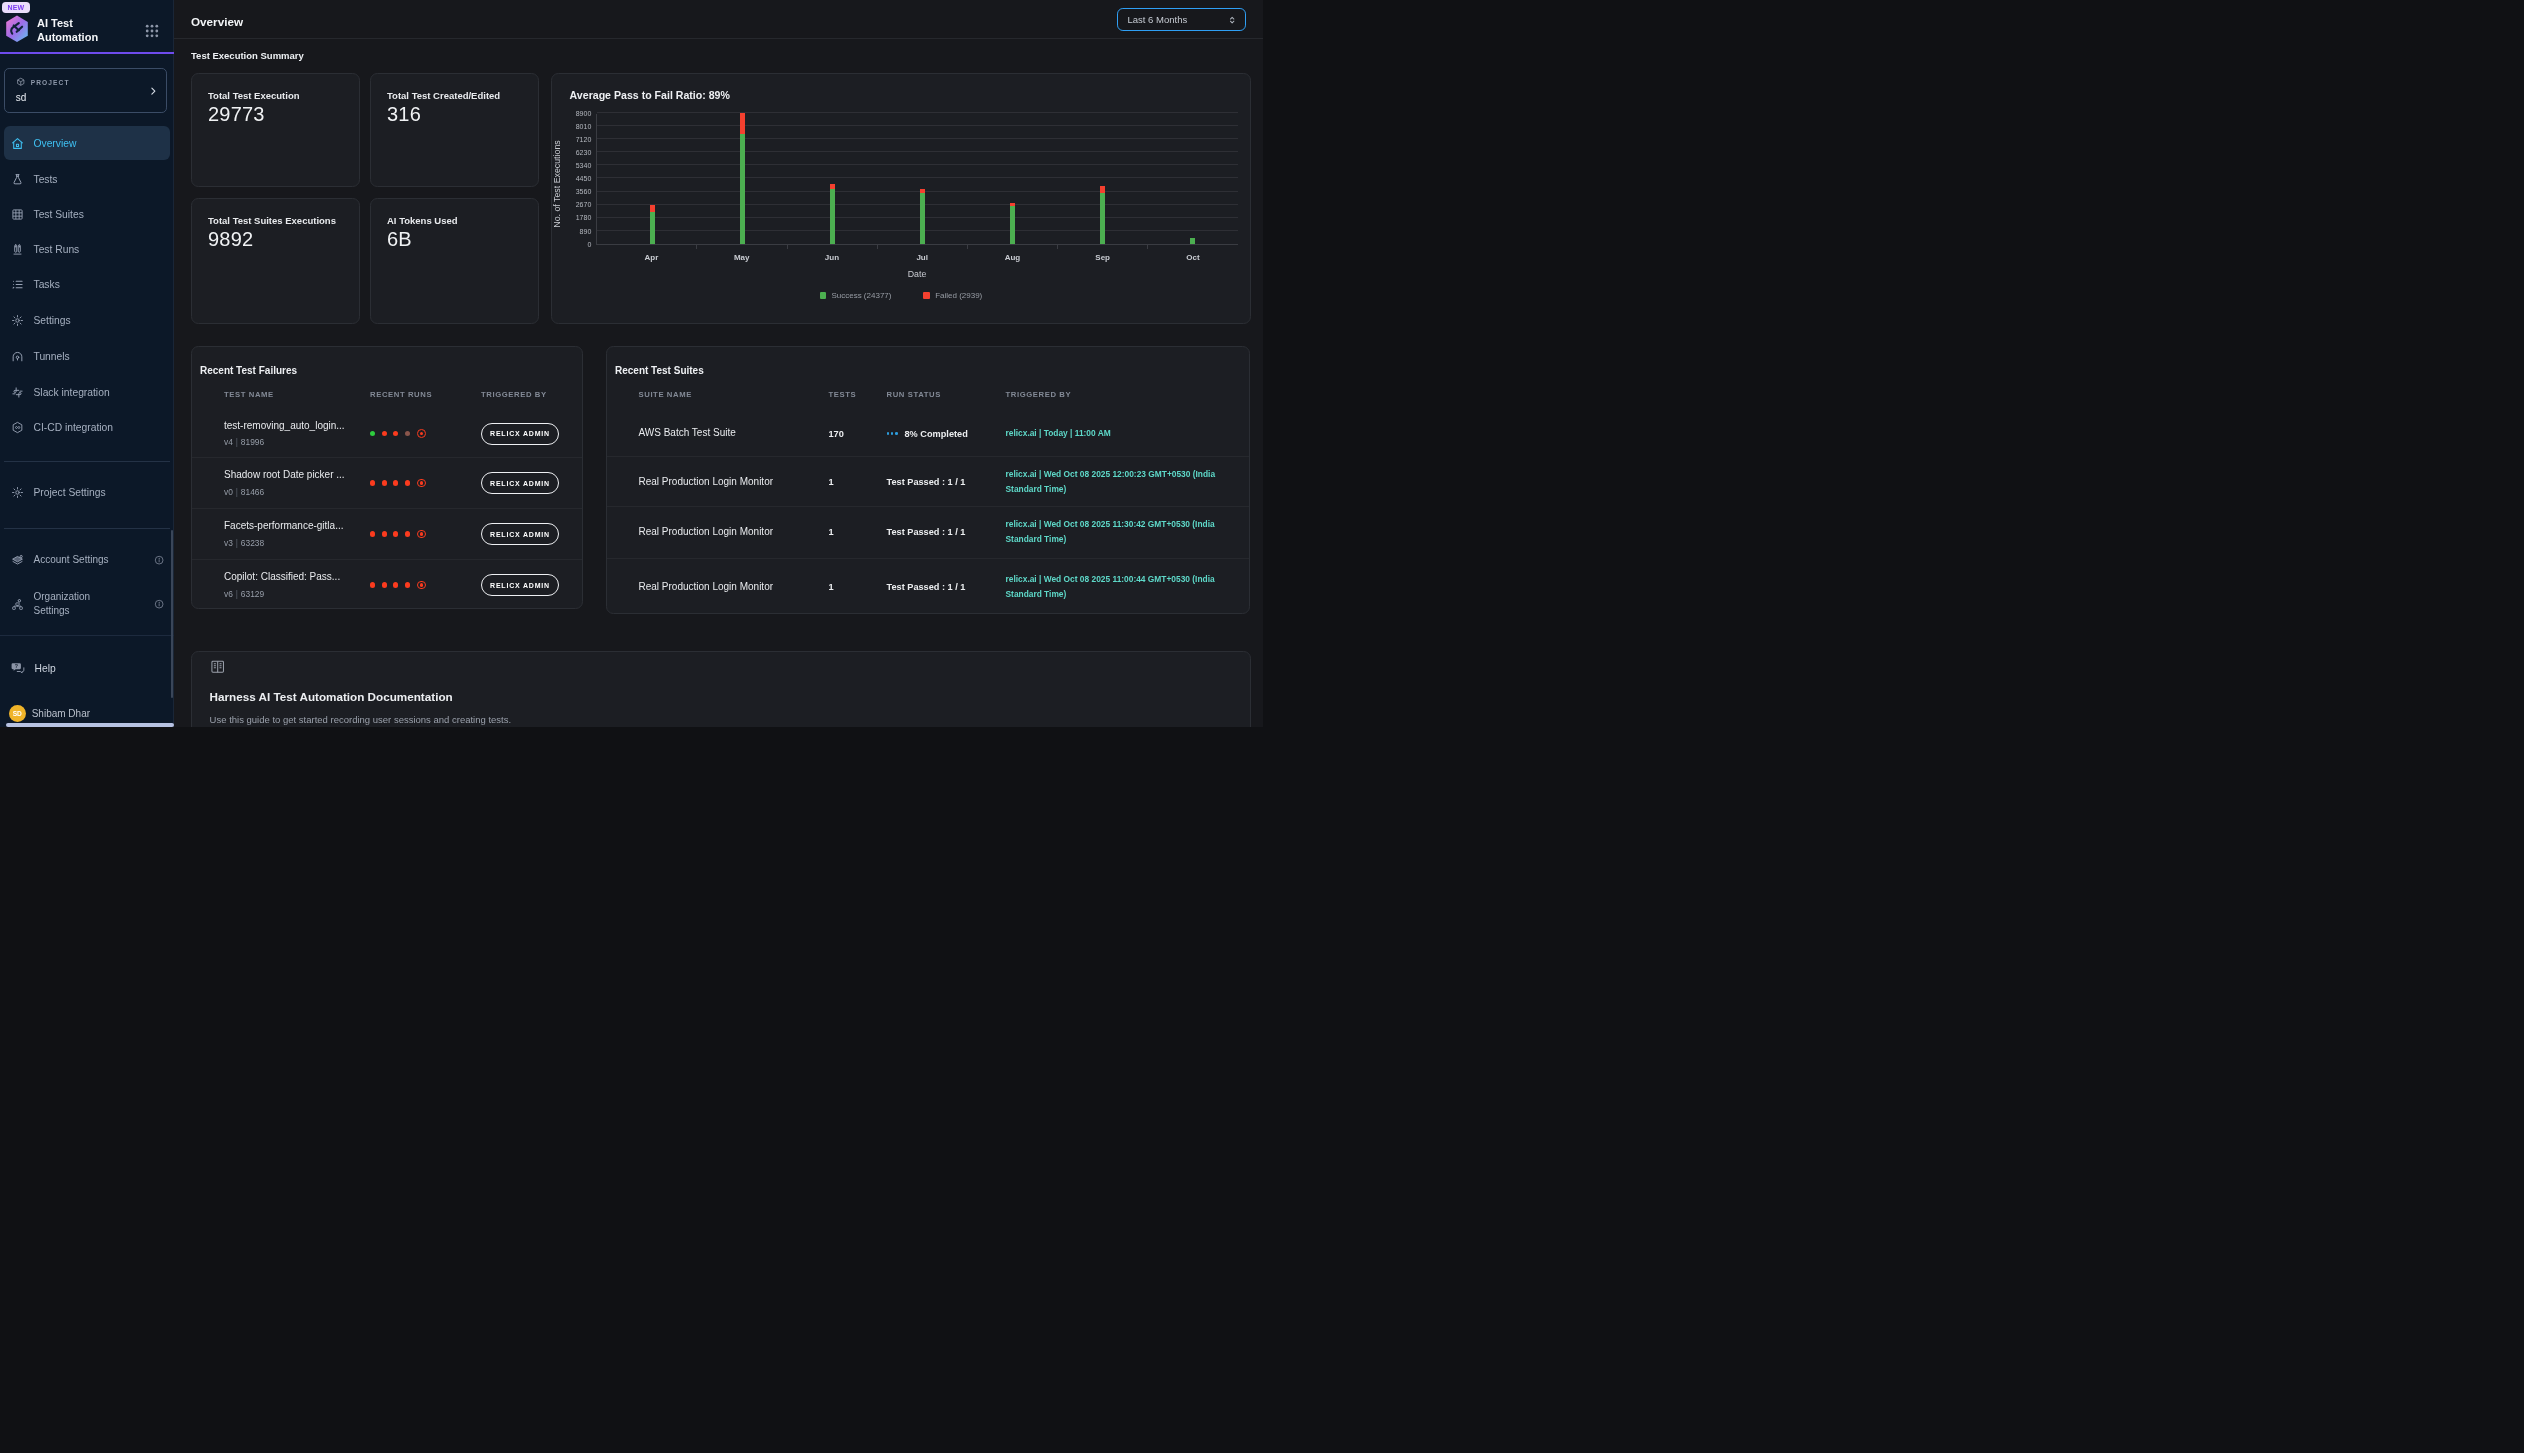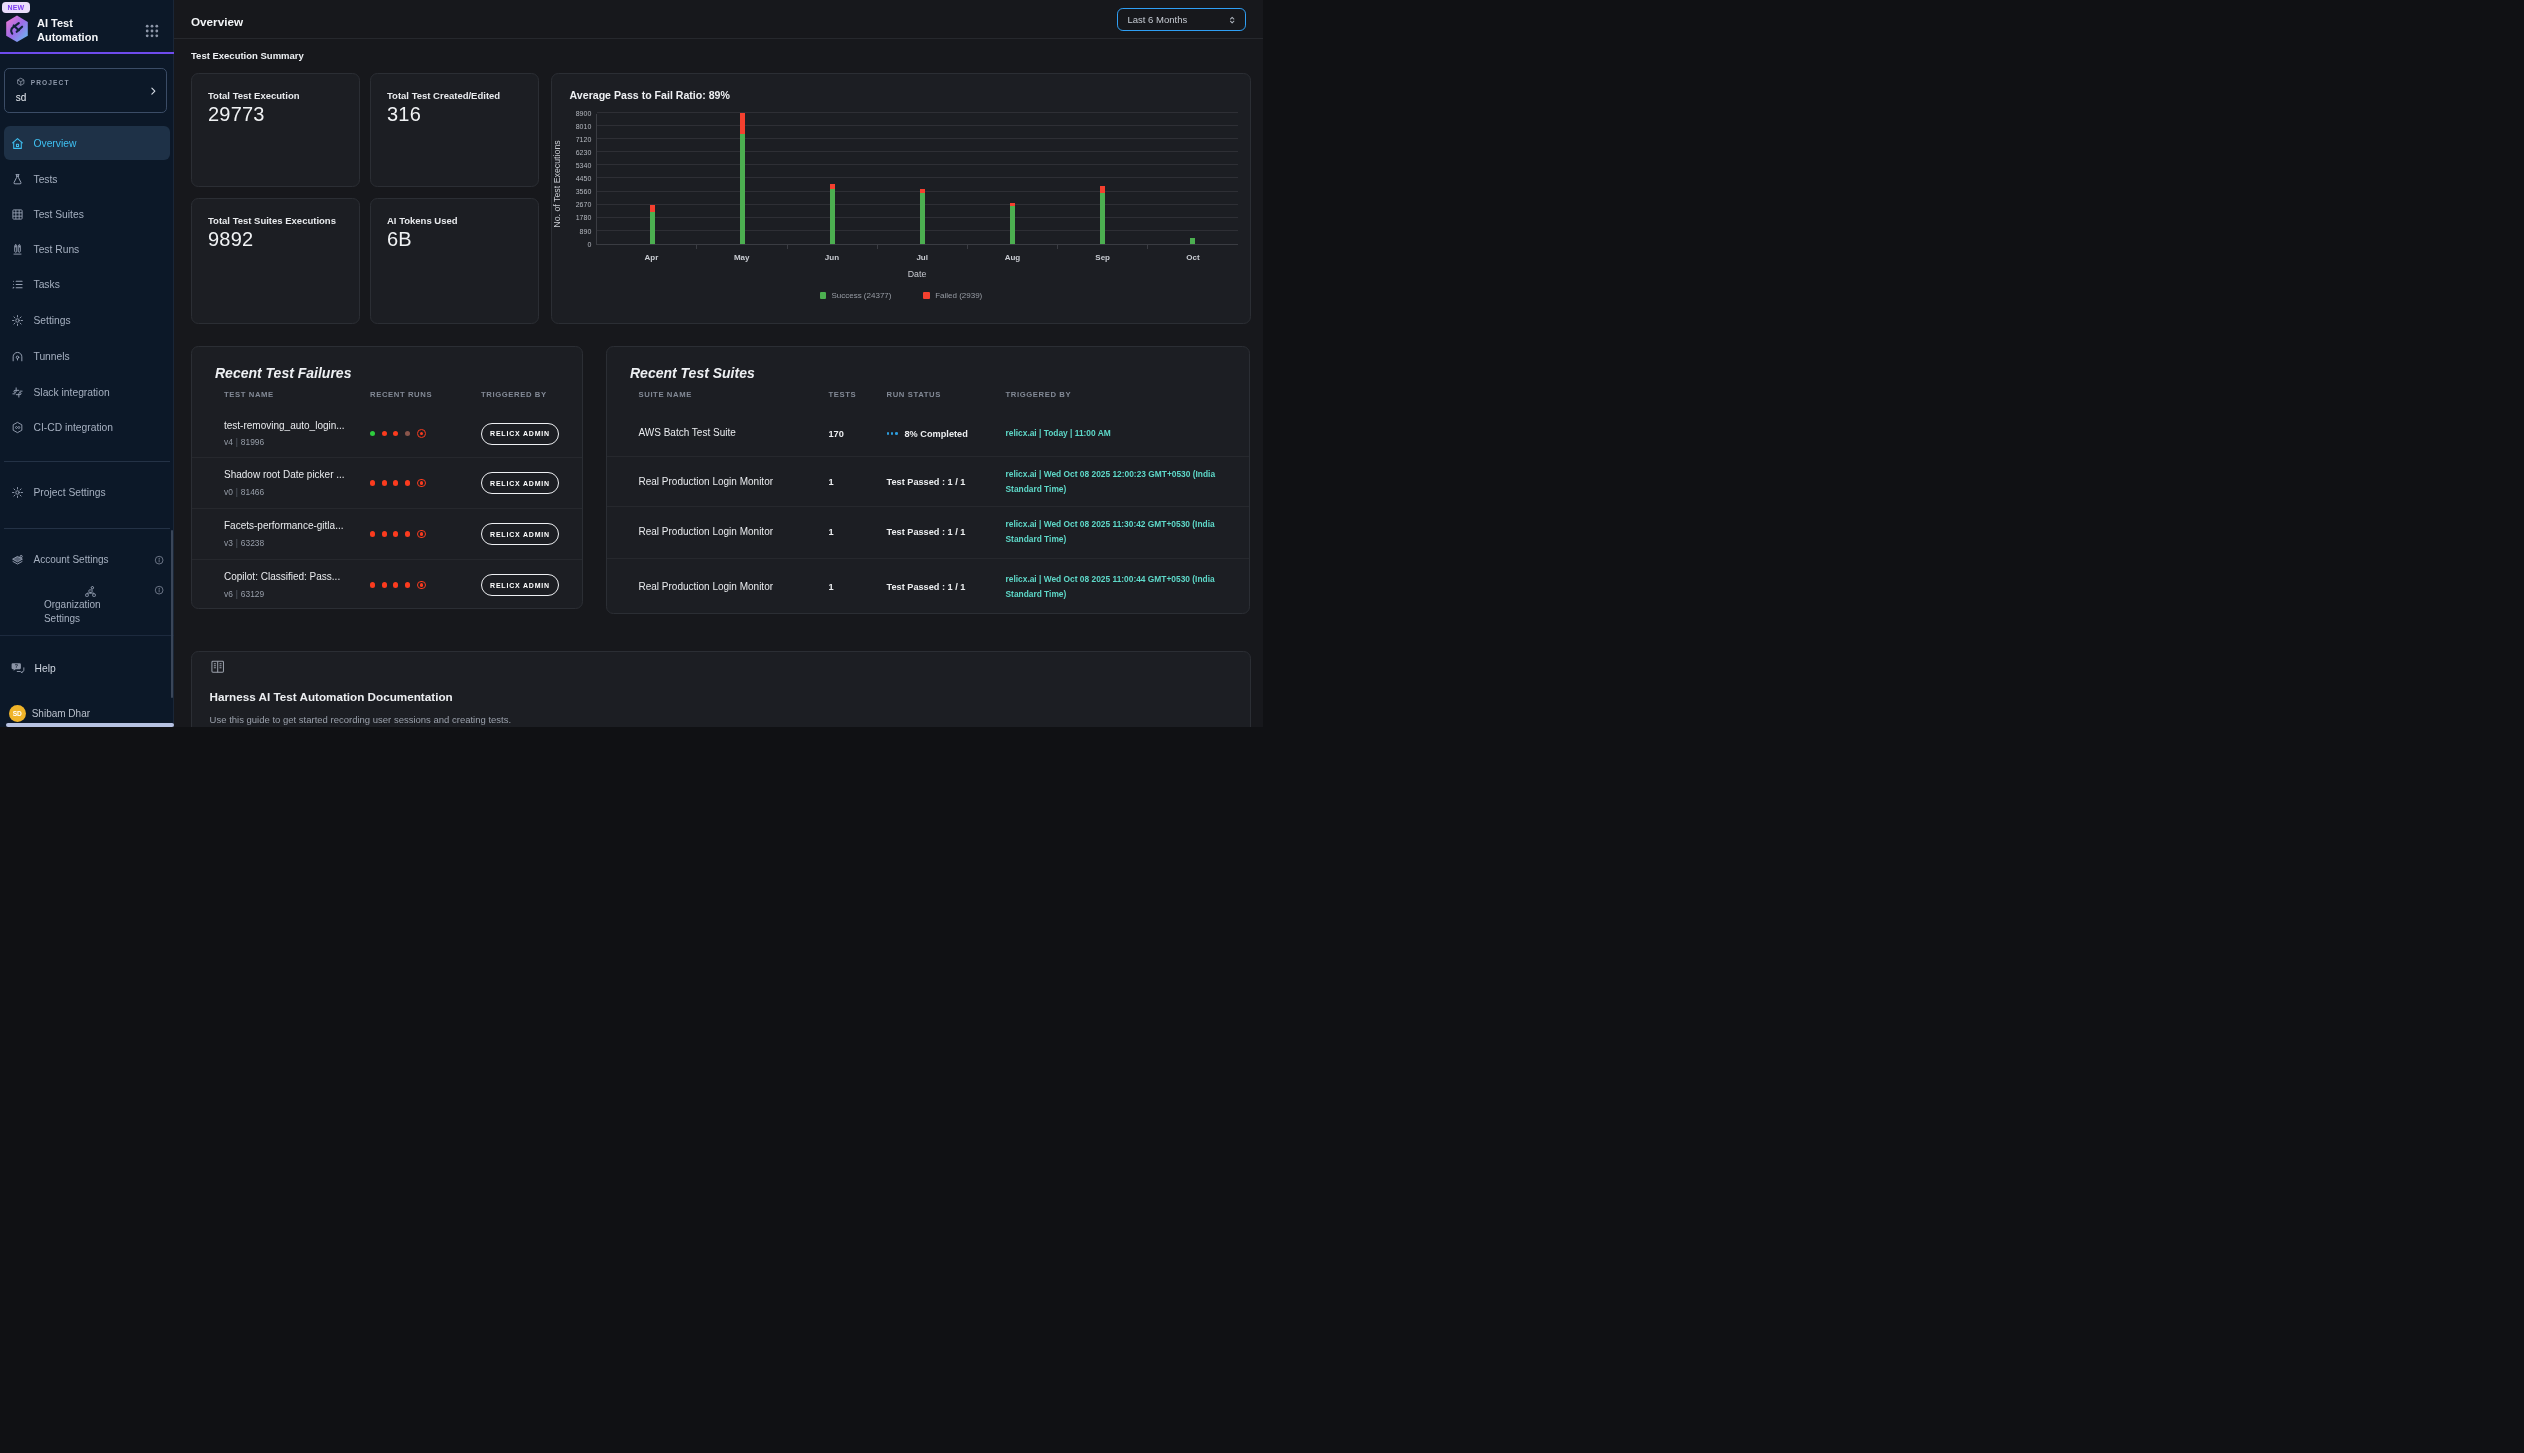--- a/index.html
+++ b/index.html
@@ -70,21 +70,21 @@
   .month-lab{flex:1;text-align:center;font-size:8px;font-weight:600;color:#c9ccd2;}
   .xlabel{position:absolute;left:44px;top:195px;width:642px;text-align:center;font-size:8.8px;color:#c9ccd2;}
   #legend{position:absolute;left:0;top:217px;width:100%;display:flex;justify-content:center;gap:32px;}
   .legend-item{display:flex;align-items:center;gap:5.1px;cursor:pointer;}
   .legend-swatch{width:6.6px;height:6.6px;border-radius:1.1px;}
   .legend-text{font-size:8px;color:#989da5;}
 
   
   #failures-panel{left:191px;top:346px;width:392px;height:263px;}
   #suites-panel{left:606px;top:346px;width:644px;height:268px;}
-  .tbl-title{position:absolute;left:23px;top:17.6px;font-size:14px;font-weight:bold;color:#eef0f3;font-style:italic;}
+  .tbl-title{position:absolute;left:8px;top:17.6px;font-size:10px;font-weight:bold;color:#eef0f3;}
   .tbl-head{position:absolute;top:39px;left:0;right:0;display:grid;align-items:center;height:17.6px;}
   .th{font-size:7.7px;font-weight:bold;letter-spacing:0.6px;color:#838a96;}
   .f-grid{grid-template-columns:146px 111px 1fr;padding-left:32px;}
   .s-grid{grid-template-columns:190px 58px 119px 1fr;padding-left:31.5px;}
   .trow{position:absolute;left:0;right:0;display:grid;align-items:center;}
   .trow + .trow, .rowline{border-top:0.7px solid #26282d;}
   .t-name{font-size:10px;color:#e9ebee;line-height:12.5px;}
   .t-sub{font-size:8.4px;color:#979ea9;margin-top:5.1px;}
   .t-sub .bar{color:#5a616c;padding:0 2.9px;}
   .runs-dots{display:flex;align-items:center;gap:6.6px;}
@@ -279,21 +279,21 @@
           </span>
           <span class="nlabel">Account Settings</span>
           <span class="info-ic">
             <svg viewBox="0 0 24 24" fill="none" stroke="currentColor" stroke-width="1.7">
               <circle cx="12" cy="12" r="9"></circle>
               <path d="M12 11v5" stroke-linecap="round"></path>
               <circle cx="12" cy="7.8" r="0.6" fill="currentColor"></circle>
             </svg>
           </span>
         </div>
-        <div class="sec-item" style="top: 585px; height: 38px; flex-direction: column;">
+        <div class="sec-item" style="top: 585px; height: 38px;">
           <span class="nico">
             <svg viewBox="0 0 24 24" fill="none" stroke="currentColor" stroke-width="1.6" stroke-linejoin="round">
               <rect x="9" y="9" width="6" height="4.5" rx="1"></rect>
               <rect x="3" y="16.5" width="5" height="4.5" rx="1"></rect>
               <rect x="16" y="16.5" width="5" height="4.5" rx="1"></rect>
               <path d="M12 13.5v2M5.5 16.5v-1.5h13v1.5"></path>
               <circle cx="15.5" cy="5" r="2.2"></circle>
               <path d="M15.5 2v1M15.5 7v1M12.7 5h1M17.3 5h1"></path>
             </svg>
           </span>

